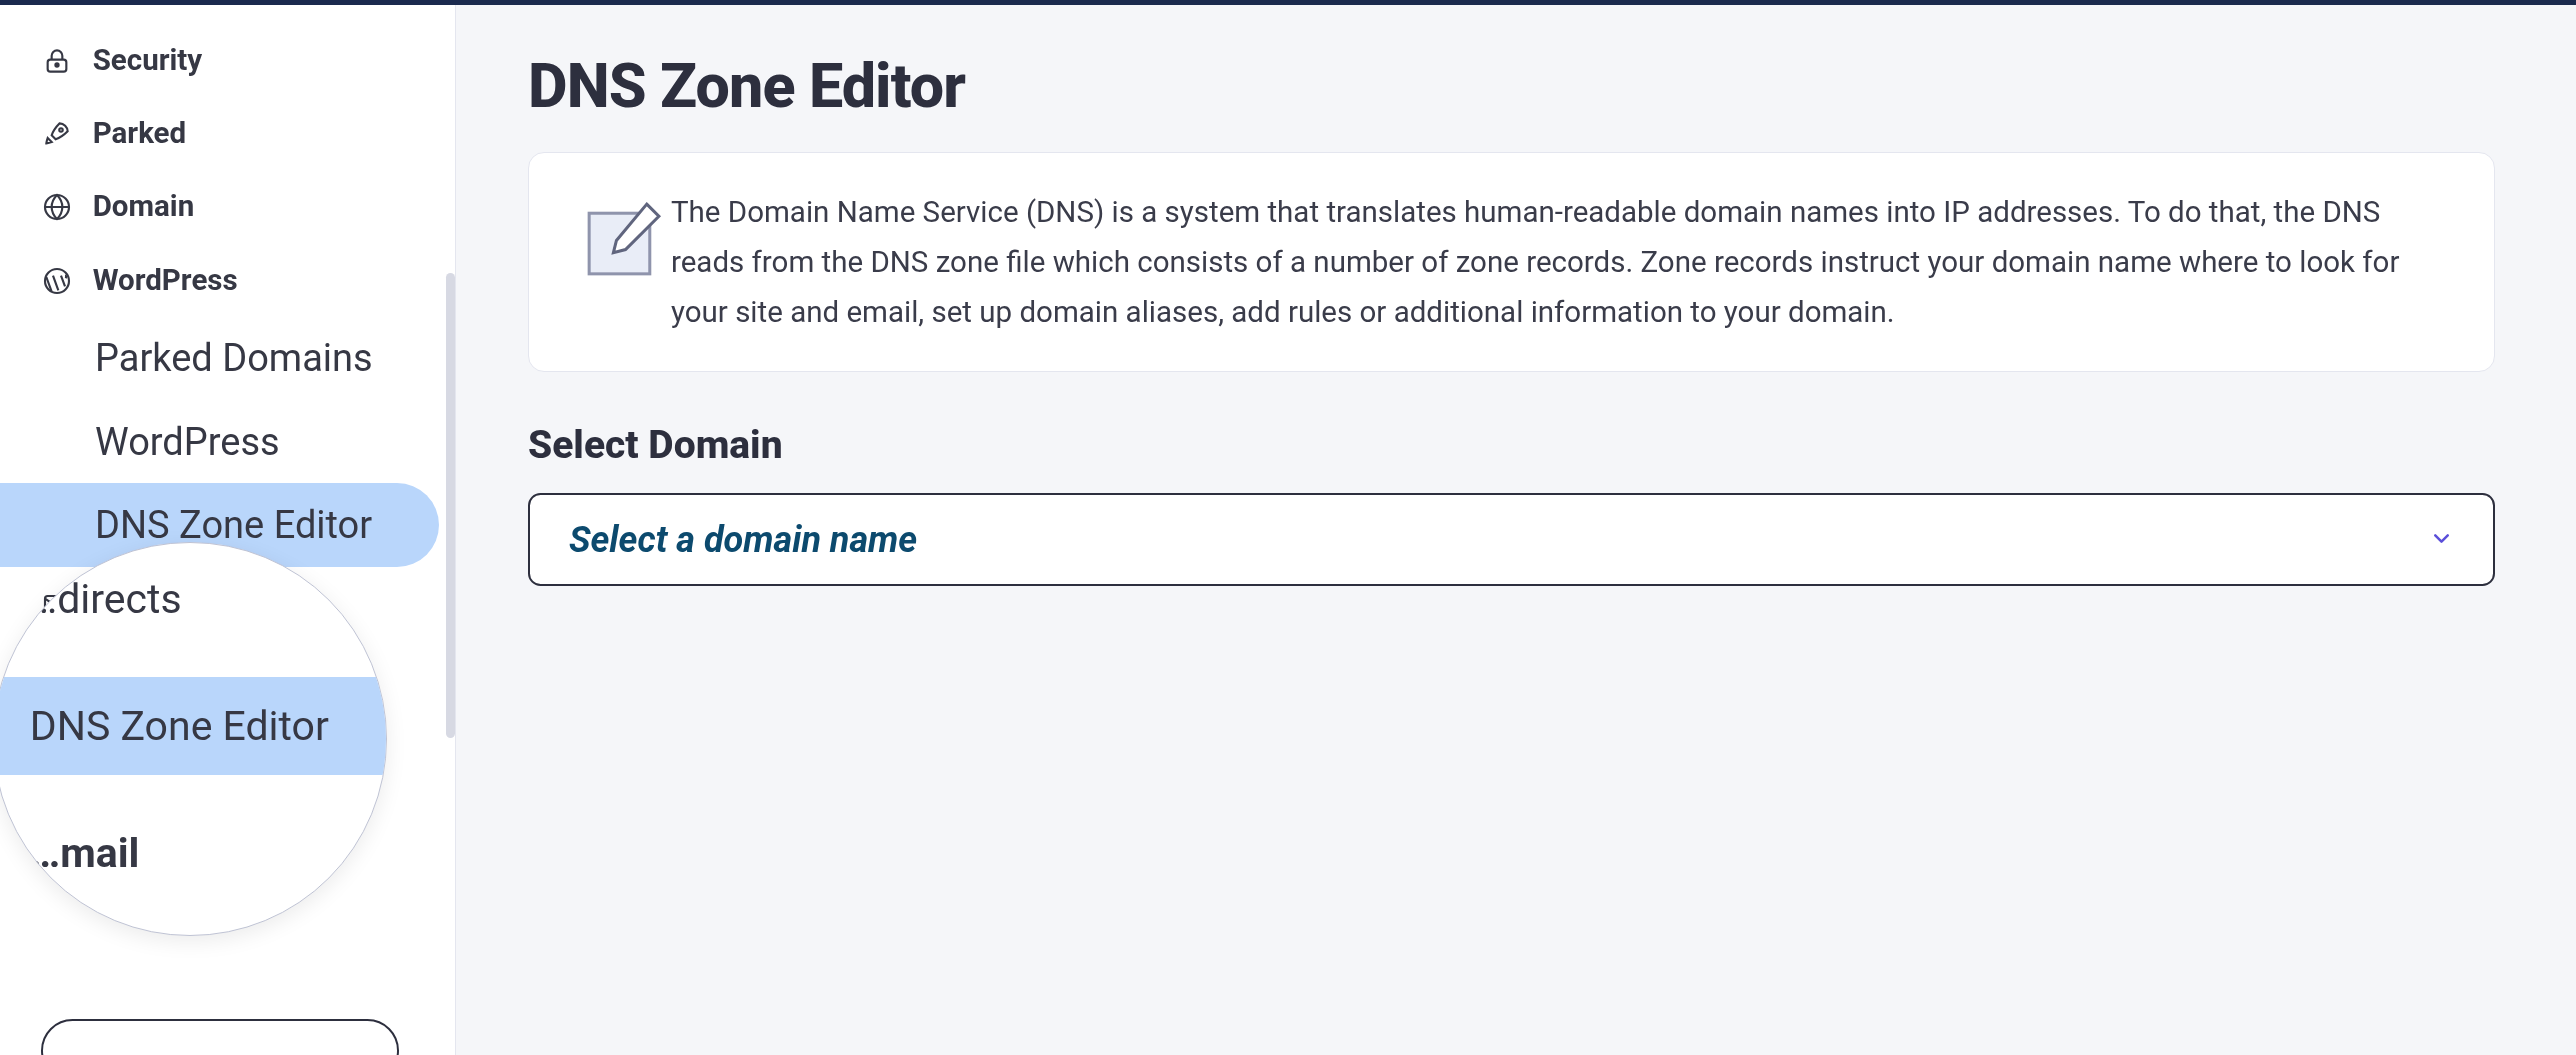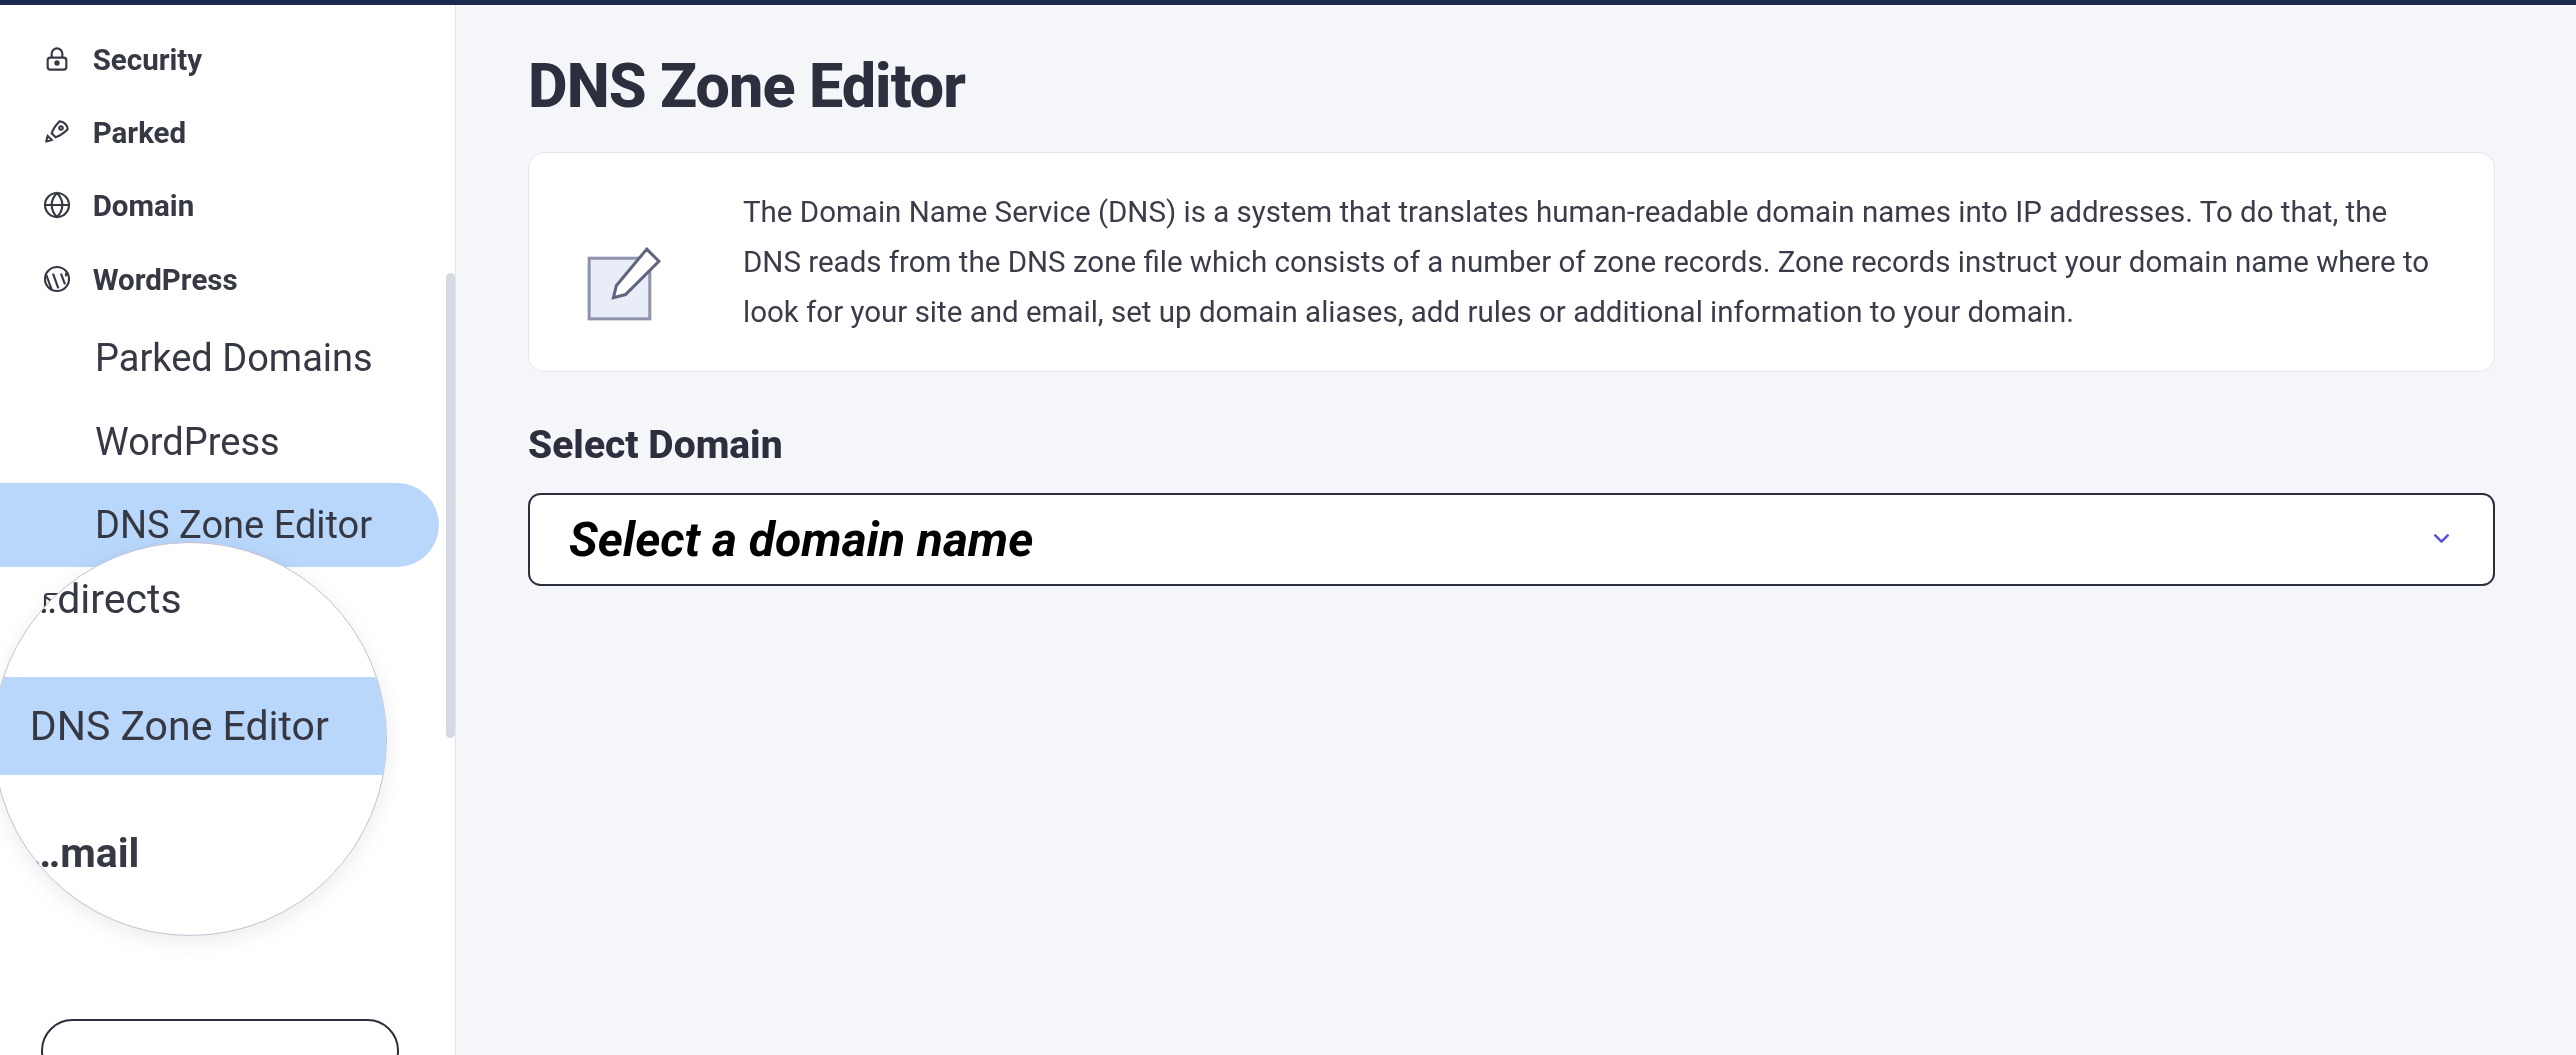--- a/index.html
+++ b/index.html
@@ -31,21 +31,21 @@
       position: absolute;
       right: 0;
       top: 268px;
       width: 9px;
       height: 465px;
       background: #d7d9e3;
       border-radius: 4.5px;
     }
     .nav-item {
       display: flex;
-      align-items: flex-start;
+      align-items: flex-end;
       gap: 19.7px;
       padding: 19.7px 16px 19.7px 41px;
       font-size: 29.5px;
       font-weight: 700;
       color: #363844;
       cursor: pointer;
     }
     .nav-item .icon { width: 32px; height: 32px; flex-shrink:0; }
     .nav-sub {
       display: block;
@@ -110,22 +110,21 @@
       letter-spacing: -0.9px;
       color: #2d2f3e;
       margin-bottom: 30px;
     }
     .info-card {
       background: #ffffff;
       border: 0.9px solid #e4e6ef;
       border-radius: 16px;
       padding: 34px 45px;
       display: flex;
-      gap: 72px;
-      align-items: flex-end;
+      align-items: flex-start;
       margin-bottom: 50px;
     }
     .doc-icon-wrap { width:161px; text-align:center; padding-top:5.4px;}
     .doc-icon { width:97px; height:97px; }
     .info-text {
       font-size: 29.5px;
       line-height: 1.7;
       color: #3a3c4a;
       font-weight: 400;
     }
@@ -140,24 +139,24 @@
       border-radius: 12.5px;
       background: #ffffff;
       height: 93px;
       display:flex;
       align-items:center;
       justify-content: space-between;
       padding: 0 39px;
       cursor: pointer;
     }
     .domain-select .placeholder {
-      font-size: 48px;
+      font-size: 36px;
       font-style: italic;
       font-weight: 700;
-      color: #000000;
+      color: #0c4a6e;
     }
     .chev-down { width:25px; height:25px; }
 
     
     .pill-btn {
       position:absolute;
       bottom: -27px;
       left: 41px;
       width: 358px;
       height: 63px;

